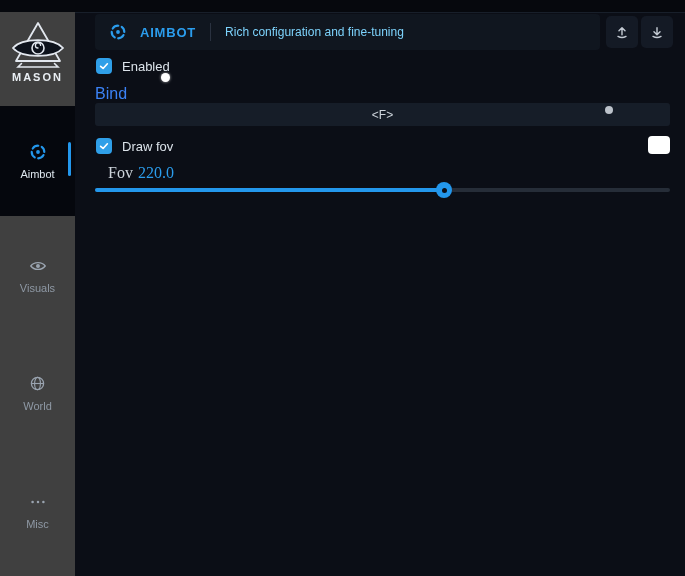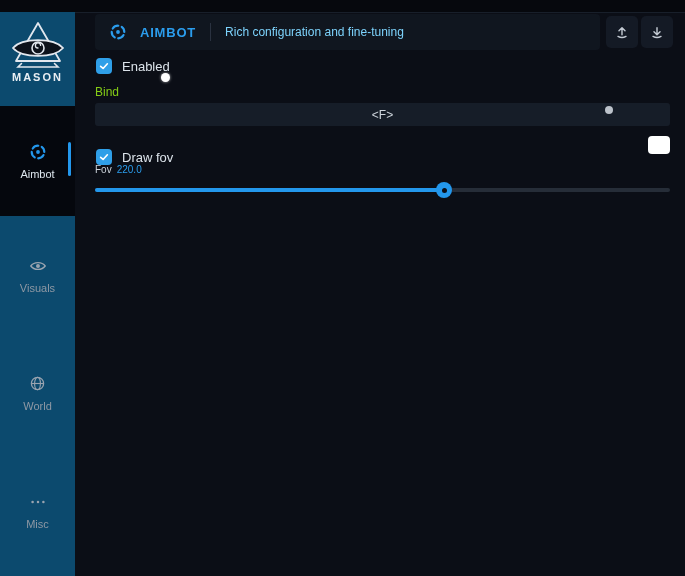--- a/index.html
+++ b/index.html
@@ -1,21 +1,21 @@
 <!DOCTYPE html>
 <html><head>
 <meta charset="utf-8">
 <style>
   html,body{margin:0;padding:0;background:#000;}
   .screen{position:relative;width:685px;height:576px;background:#0b0e16;overflow:hidden;
           font-family:"Liberation Sans",sans-serif;-webkit-font-smoothing:antialiased;}
   .topstrip{position:absolute;left:0;top:0;width:685px;height:12px;background:#06080d;border-bottom:1px solid #181f2a;}
 
   
-  .sidebar{position:absolute;left:0;top:12px;width:75px;height:564px;background:#0c4a6e;}
+  .sidebar{position:absolute;left:0;top:12px;width:75px;height:564px;background:#404040;}
   .logo{position:absolute;top:8px;left:0;width:75px;text-align:center;}
   .logo svg{display:block;margin:0 auto;}
   .logo-text{margin-top:3px;font-size:11px;font-weight:bold;letter-spacing:2px;color:#e9eef3;}
   .nav-item{position:absolute;left:0;width:75px;display:flex;flex-direction:column;align-items:center;
             justify-content:center;gap:7px;cursor:pointer;}
   .nav-label{font-size:11px;color:#8e98a4;}
   .nav-item.active{background:#05070d;}
   .nav-item.active .nav-label{color:#dde5ed;}
   .accent-bar{position:absolute;right:4px;top:36px;width:3px;height:34px;background:#2397ec;border-radius:2px;}
   .nav-icon{width:18px;height:18px;display:flex;align-items:center;justify-content:center;}
@@ -28,25 +28,25 @@
   .hc-divider{width:1px;height:18px;background:#2a3240;margin:0 14px;}
   .hc-subtitle{font-size:12px;color:#7dd3fc;}
   .icon-btn{position:absolute;top:16px;width:32px;height:32px;background:#141a25;border-radius:5px;
             display:flex;align-items:center;justify-content:center;cursor:pointer;}
   .icon-btn.upload{left:606px;} .icon-btn.download{left:641px;}
 
   
   .chk-row{position:absolute;left:96px;display:flex;align-items:center;gap:10px;cursor:pointer;}
   .checkbox{width:16px;height:16px;border-radius:4px;background:#2f9fe8;display:flex;align-items:center;justify-content:center;}
   .chk-label{font-size:13px;color:#dce3ea;}
-  .field-label{position:absolute;left:95px;font-size:12px;color:#84cc16;}
+  .field-label{position:absolute;left:95px;font-size:16px;color:#3b82f6;}
   .bind-input{position:absolute;left:95px;top:103px;width:575px;height:23px;background:#161d28;border-radius:3px;
               display:flex;align-items:center;justify-content:center;font-size:12px;color:#cdd4db;cursor:text;}
   .swatch{position:absolute;left:648px;top:136px;width:22px;height:18px;background:#ffffff;border-radius:4px;cursor:pointer;}
-  .fov-label{position:absolute;left:95px;top:164px;font-size:10px;color:#ccd3da;}
+  .fov-label{position:absolute;left:108px;top:164px;font-size:16px;color:#ccd3da;font-family:Liberation Serif, serif;}
   .fov-value{color:#2b9ded;margin-left:5px;}
   .slider{position:absolute;left:95px;top:188px;width:575px;height:4px;background:#262d38;border-radius:2px;cursor:pointer;}
   .slider-fill{height:4px;background:#2397ec;border-radius:2px;position:relative;width:60%;}
   .slider-handle{position:absolute;right:-8px;top:50%;transform:translateY(-50%);width:16px;height:16px;
                  border-radius:50%;background:#2397ec;display:flex;align-items:center;justify-content:center;cursor:grab;}
   .slider-handle::after{content:"";width:5px;height:5px;border-radius:50%;background:#0b0e16;}
 
   .dot-white{position:absolute;left:161px;top:73px;width:9px;height:9px;border-radius:50%;background:#ffffff;
              box-shadow:0 0 3px rgba(255,255,255,.7);}
   .dot-gray{position:absolute;left:605px;top:106px;width:8px;height:8px;border-radius:50%;background:#bcc2ca;}
@@ -149,21 +149,21 @@
       </svg>
     </span>
     <span class="chk-label">Enabled</span>
   </div>
 
   <div class="field-label" style="top:85px;">Bind</div>
   <div class="bind-input">
     <span>&lt;F&gt;</span>
   </div>
 
-  <div class="chk-row" style="top:149px;">
+  <div class="chk-row" style="top:138px;">
     <span class="checkbox">
       <svg width="12" height="12" viewBox="0 0 16 16" fill="none">
         <path d="M3.5 8.5 L6.8 11.3 L12.5 5" stroke="#ffffff" stroke-width="2.2" stroke-linecap="round" stroke-linejoin="round"></path>
       </svg>
     </span>
     <span class="chk-label">Draw fov</span>
   </div>
   <div class="swatch" style="background: rgb(255, 255, 255);"></div>
 
   <div class="fov-label">

